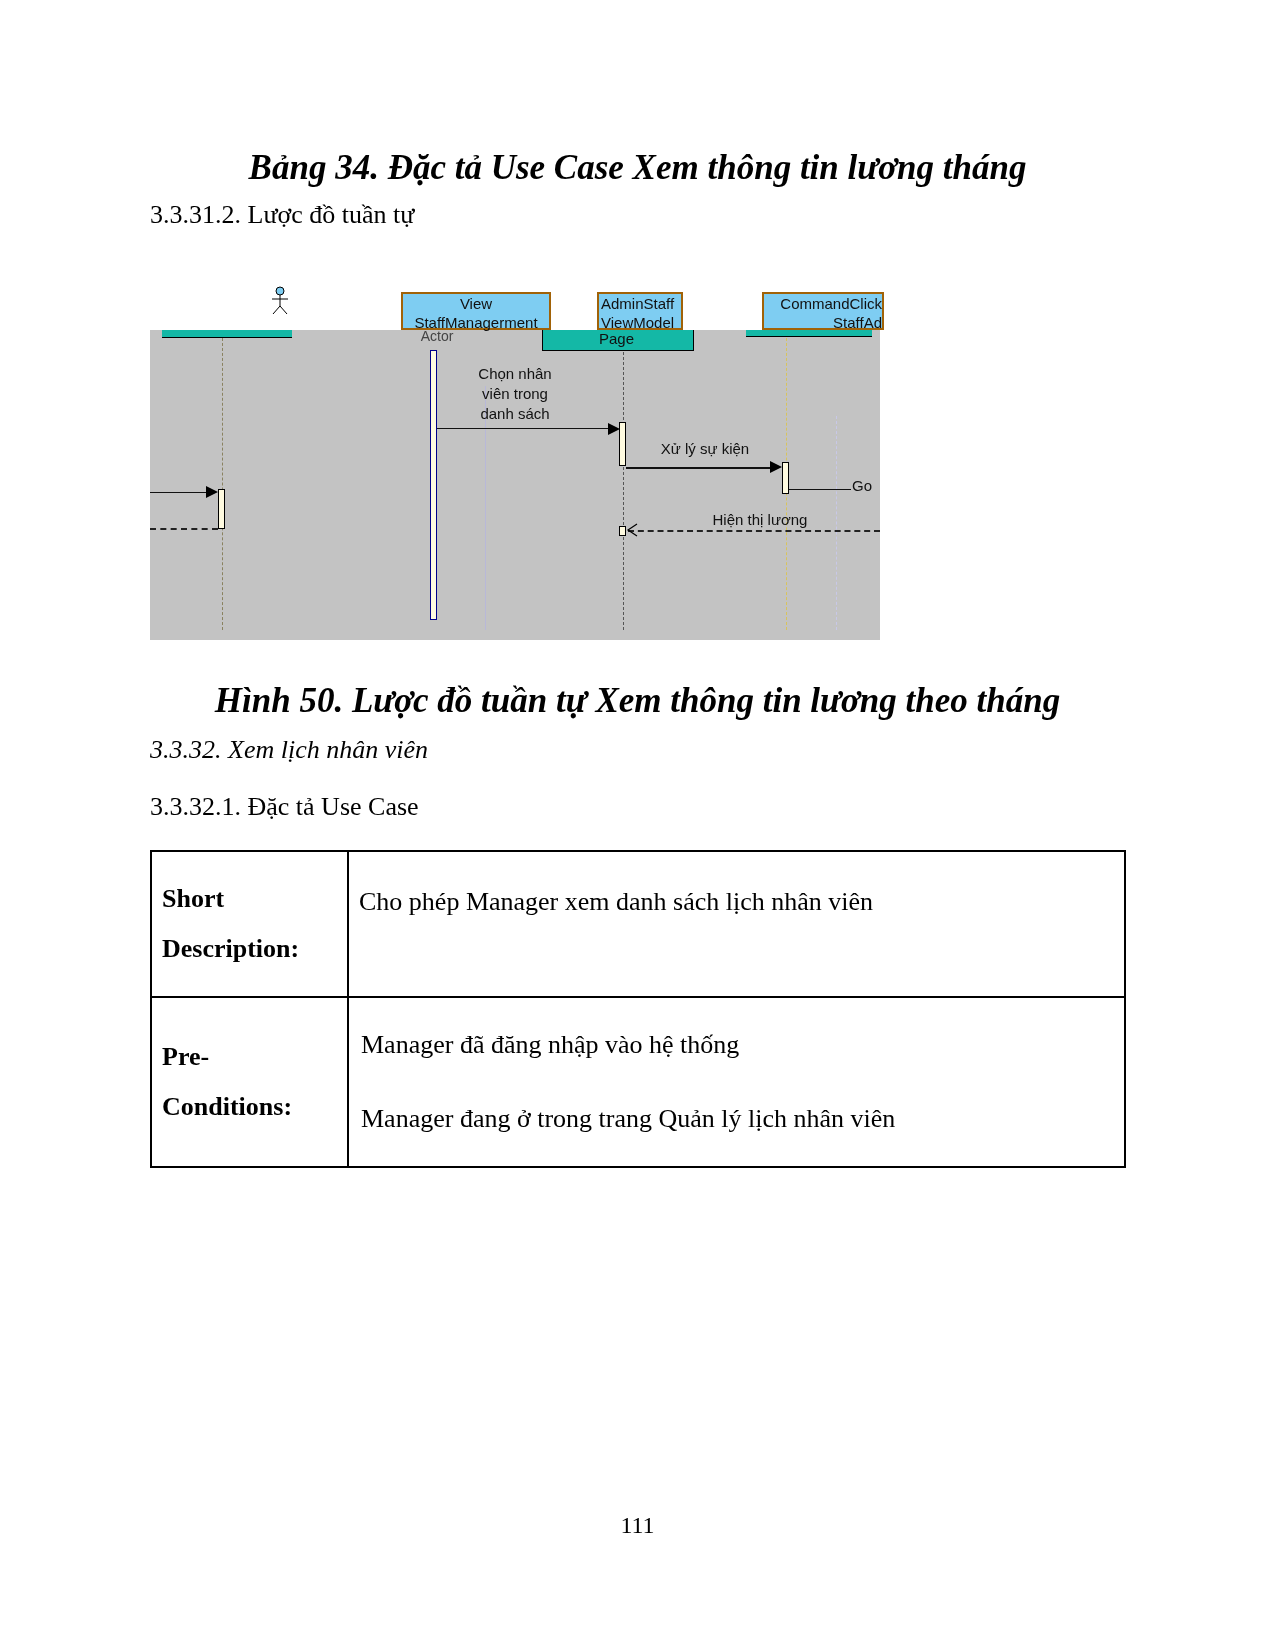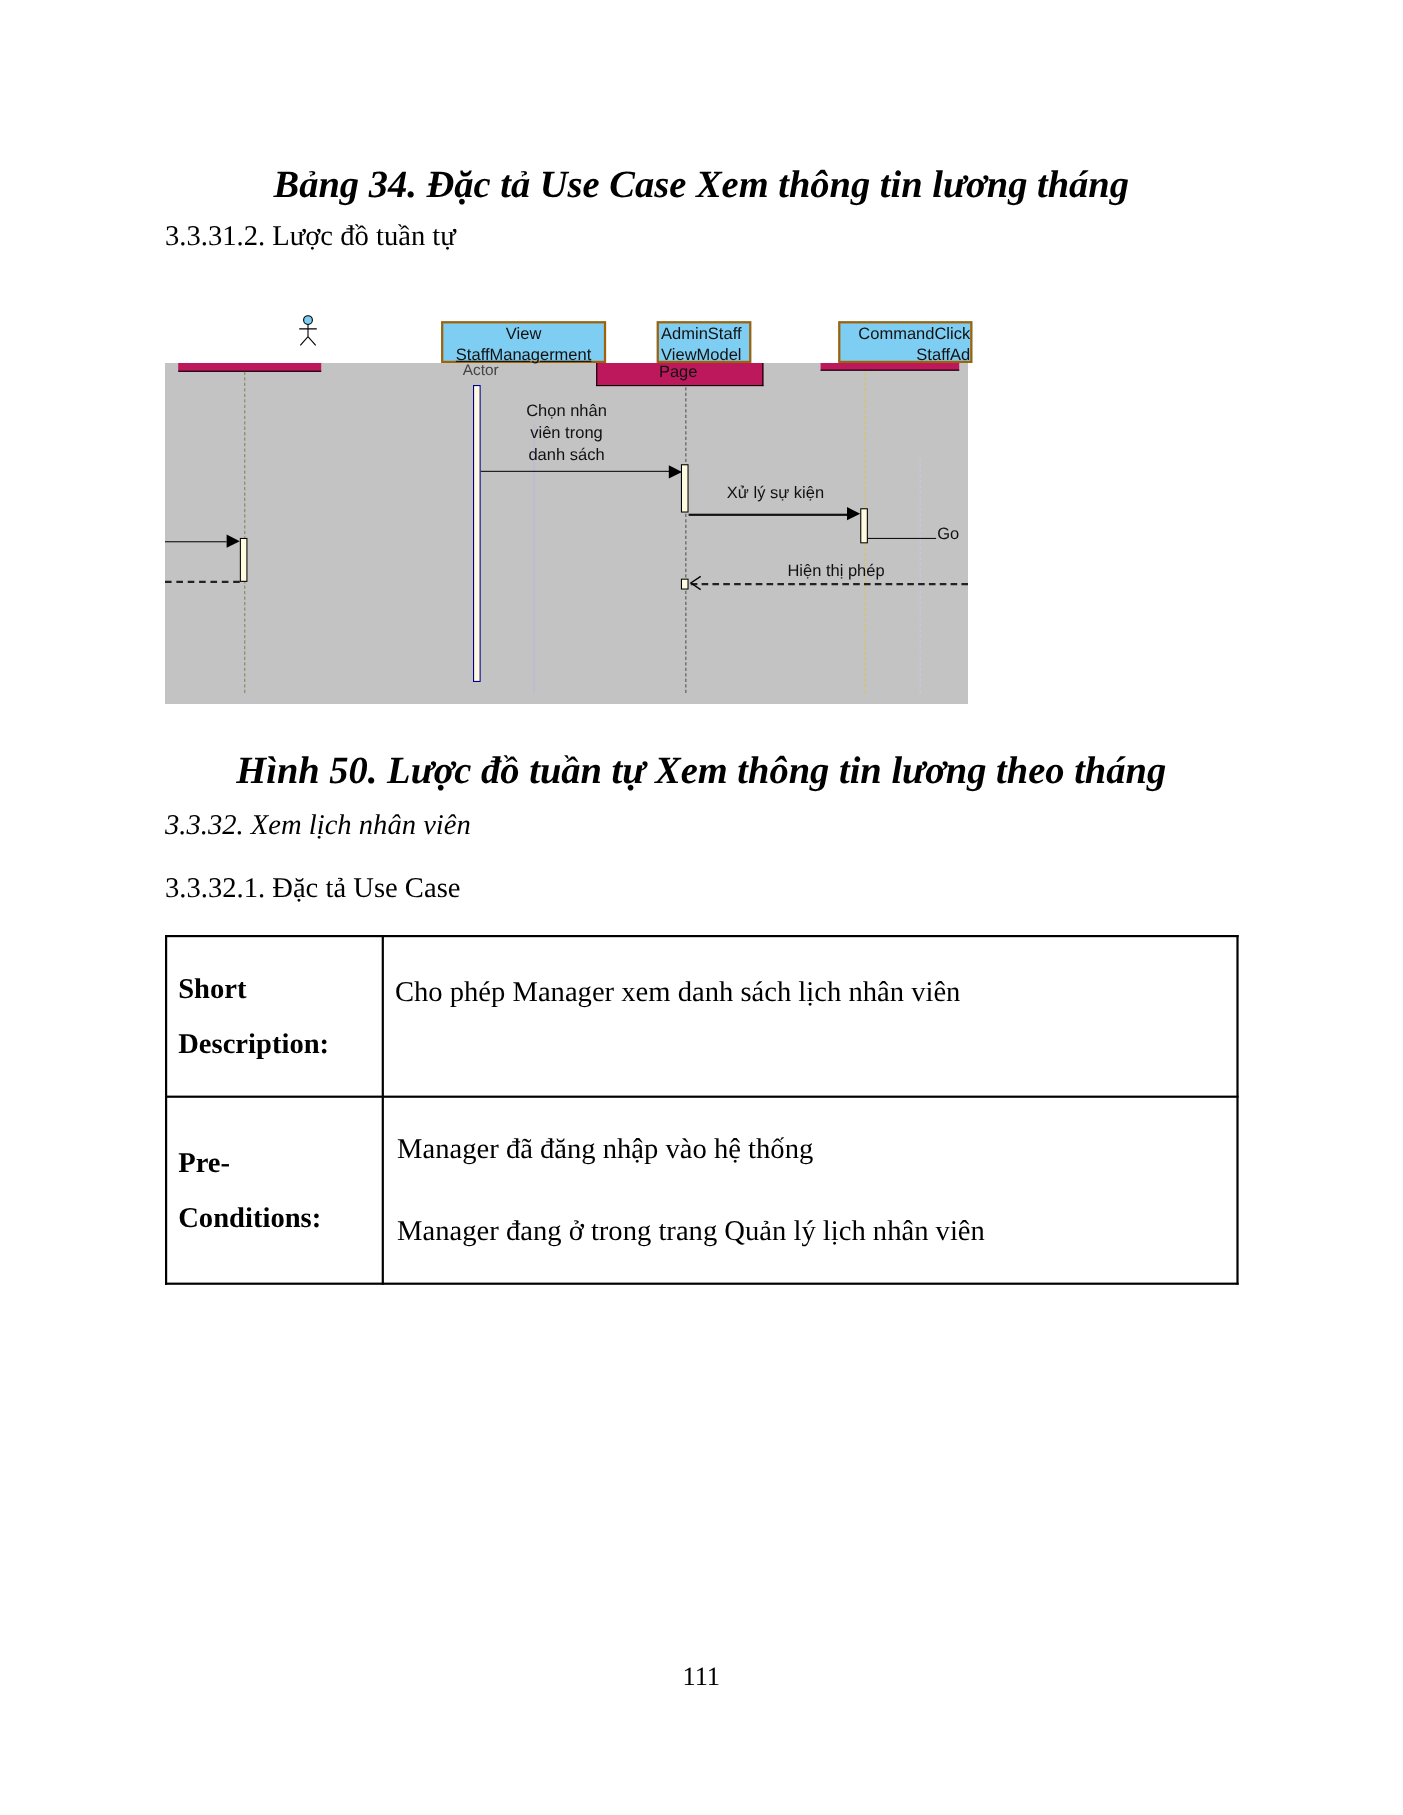--- a/index.html
+++ b/index.html
@@ -13,21 +13,21 @@
   #diagram { left:150px; top:286px; width:730px; height:354px; }
   .canvas { position:absolute; left:0; top:44px; width:730px; height:310px; background:#c3c3c3; }
   .lifeline-box { position:absolute; background:#7ecdf2; border:2px solid #a16207; font-family:"Liberation Sans","DejaVu Sans",sans-serif;
                   font-size:15px; line-height:19px; text-align:center; color:#111; box-sizing:border-box; }
   .dashed-v { position:absolute; width:0; border-left:1px dashed; }
   .act { position:absolute; width:7px; background:#fffbe0; border:1px solid #000; box-sizing:border-box; }
   .msg-line { position:absolute; height:0; border-top:2px solid #111; }
   .msg-line.ret { border-top:2px dashed #222; }
   .arrow-head { position:absolute; width:0; height:0; border-top:6px solid transparent; border-bottom:6px solid transparent; border-left:12px solid #000; }
   .msg-label { position:absolute; font-family:"Liberation Sans","DejaVu Sans",sans-serif; font-size:15px; line-height:20px; color:#111; text-align:center; }
-  .white-strip { position:absolute; background:#be185d; }
+  .white-strip { position:absolute; background:#14b8a6; }
   
   table.uc { position:absolute; left:150px; top:850px; width:976px; border-collapse:collapse; font-size:26px; }
   table.uc td { border:2px solid #000; vertical-align:middle; padding:0 10px; }
   table.uc td.k { width:175px; font-weight:bold; }
   .pnum { font-size:24px; left:0; width:1275px; text-align:center; }
 </style>
 </head>
 <body>
 
 <div class="abs caption" style="top:148px;">Bảng 34. Đặc tả Use Case Xem thông tin lương tháng</div>
@@ -40,21 +40,21 @@
     <circle cx="13" cy="5" r="4" fill="#7ecdf2" stroke="#000" stroke-width="1"></circle>
     <line x1="13" y1="9" x2="13" y2="20" stroke="#000"></line>
     <line x1="5" y1="13" x2="21" y2="13" stroke="#000"></line>
     <line x1="13" y1="20" x2="6" y2="28" stroke="#000"></line>
     <line x1="13" y1="20" x2="20" y2="28" stroke="#000"></line>
   </svg>
   <div class="white-strip" style="left:12px;top:44px;width:130px;height:7px;border-bottom:1px solid #000;"></div>
 
   <div class="lifeline-box" style="left:251px;top:6px;width:150px;height:38px;">
     <div>View</div>
-    <div style="text-decoration:underline;">StaffManagerment</div>
+    <div style="">StaffManagerment</div>
   </div>
   <div class="msg-label" style="left:252px;top:40px;width:70px;font-size:14px;color:#444;">Actor</div>
 
   <div class="lifeline-box" style="left:447px;top:6px;width:86px;height:38px;text-align:left;padding-left:2px;">
     <div>AdminStaff</div>
     <div>ViewModel</div>
   </div>
   <div class="white-strip" style="left:392px;top:44px;width:150px;height:20px;border:1px solid #000;border-top:none;">
     <span class="msg-label" style="left:56px;top:-1px;text-align:left;">Page</span>
   </div>
@@ -89,21 +89,21 @@
   <div class="msg-line" style="left:476px;top:181px;width:146px;"></div>
   <div class="arrow-head" style="left:620px;top:175px;"></div>
 
   <div class="msg-line" style="left:639px;top:203px;width:62px;border-top-width:1px;"></div>
   <div class="msg-label" style="left:702px;top:190px;text-align:right;">Go</div>
 
   <div class="msg-line" style="left:0;top:206px;width:56px;border-top-width:1px;"></div>
   <div class="arrow-head" style="left:56px;top:200px;"></div>
   <div class="msg-line ret" style="left:0;top:242px;width:68px;"></div>
 
-  <div class="msg-label" style="left:540px;top:224px;width:140px;">Hiện thị phép</div>
+  <div class="msg-label" style="left:540px;top:224px;width:140px;">Hiện thị lương</div>
   <div class="msg-line ret" style="left:478px;top:244px;width:252px;"></div>
   <svg class="abs" style="left:476px;top:237px;" width="12" height="14">
     <polyline points="11,1 2,7 11,13" fill="none" stroke="#000" stroke-width="1.2"></polyline>
   </svg>
 </div>
 
 <div class="abs caption" style="top:681px;">Hình 50. Lược đồ tuần tự Xem thông tin lương theo tháng</div>
 <div class="abs heading italic" style="top:735px;">3.3.32. Xem lịch nhân viên</div>
 <div class="abs heading" style="top:792px;">3.3.32.1. Đặc tả Use Case</div>
 

